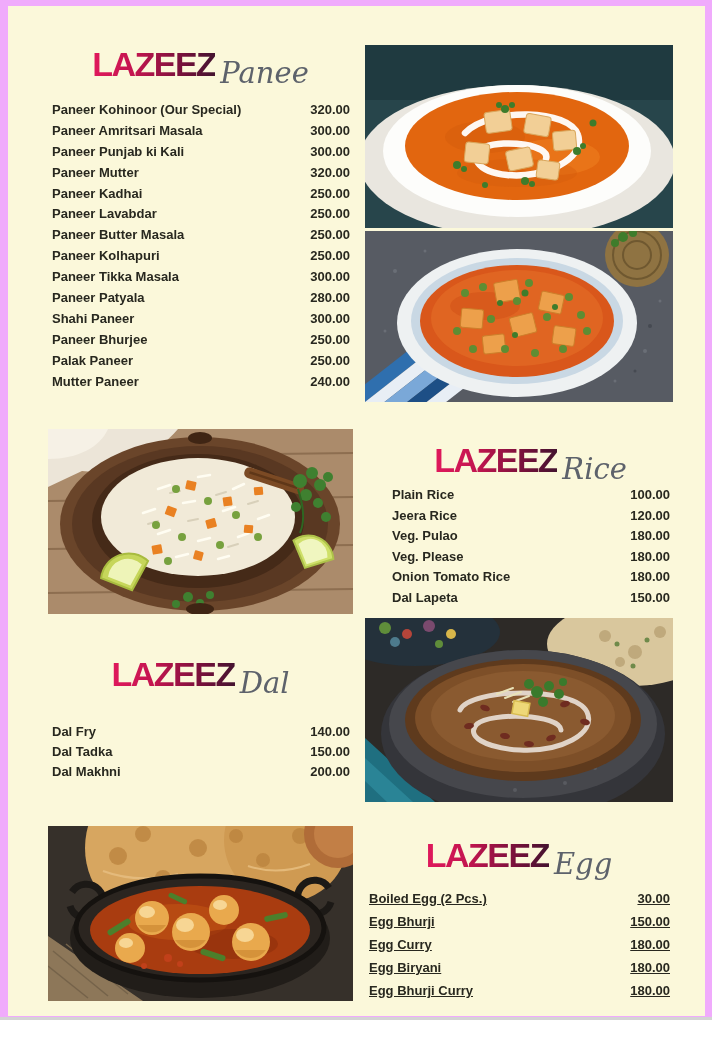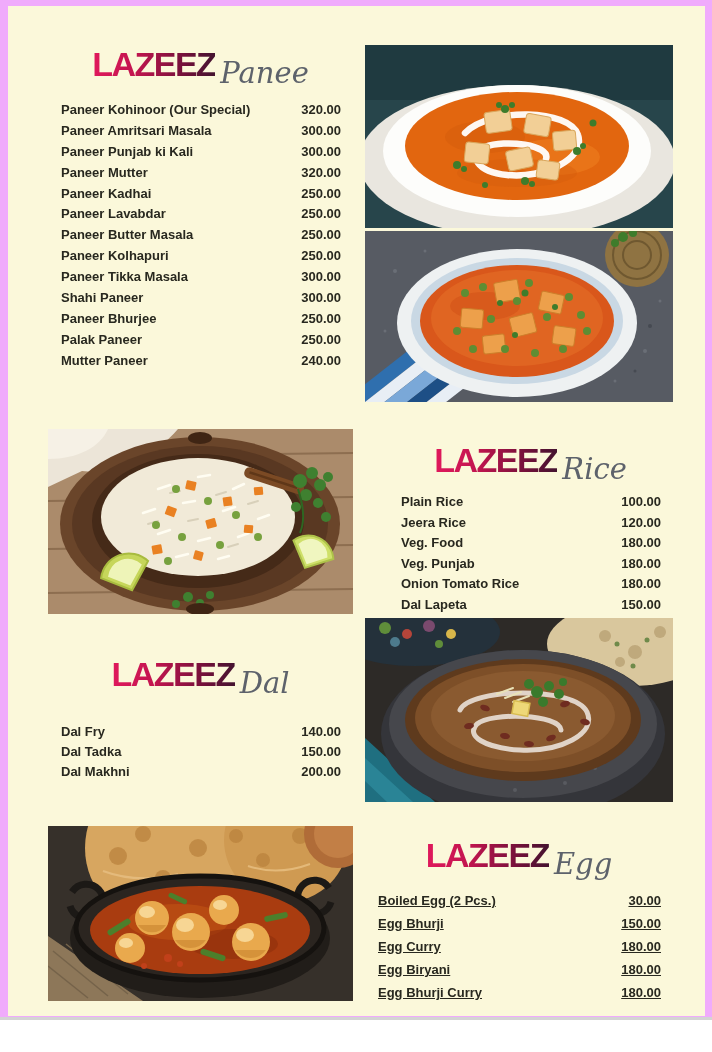--- a/index.html
+++ b/index.html
@@ -23,21 +23,21 @@
   .menu-header{text-align:center; white-space:nowrap; height:48px;}
   .logo-word{
     display:inline-block; font-size:34px; font-weight:bold; letter-spacing:-1.5px;
     background:linear-gradient(90deg,#e0195c 0%,#c2154f 35%,#6d1038 78%,#441430 100%);
     -webkit-background-clip:text; background-clip:text; color:transparent;
   }
   .script-word{
     display:inline-block; font-family:"DejaVu Serif", serif; font-style:italic;
     font-size:29px; color:#5d626b; margin-left:5px; position:relative; top:7px;
   }
-  .items{list-style:none; margin:9px; padding:0 3px 0 4px;}
+  .items{list-style:none; margin:0; padding:0 3px 0 4px;}
   .item{
     display:flex; justify-content:space-between; align-items:baseline;
     font-size:13px; font-weight:bold; color:#28281f;
   }
   .s-paneer .menu-header{margin-bottom:9px;}
   .s-paneer .item{height:20.9px;}
   .s-rice{padding-top:12px;} .s-rice .menu-header{height:44px;margin-bottom:2px;} .s-rice .item{height:20.6px;}
   .s-dal{padding-top:37px;}  .s-dal .menu-header{margin-bottom:21px;} .s-dal .item{height:20px;}
   .s-egg{padding-top:10px;}  .s-egg .menu-header{margin-bottom:7px;}  .s-egg .item{height:23px;text-decoration:underline;}
 
@@ -91,20 +91,24 @@
               <span>Paneer Butter Masala</span>
               <span>250.00</span>
             </li>
           <li class="item">
               <span>Paneer Kolhapuri</span>
               <span>250.00</span>
             </li>
           <li class="item">
               <span>Paneer Tikka Masala</span>
               <span>300.00</span>
+            </li>
+          <li class="item">
+              <span>Paneer Patyala</span>
+              <span>280.00</span>
             </li>
           <li class="item">
               <span>Shahi Paneer</span>
               <span>300.00</span>
             </li>
           <li class="item">
               <span>Paneer Bhurjee</span>
               <span>250.00</span>
             </li>
           <li class="item">
@@ -328,25 +332,25 @@
         <ul class="items">
           <li class="item">
               <span>Plain Rice</span>
               <span>100.00</span>
             </li>
           <li class="item">
               <span>Jeera Rice</span>
               <span>120.00</span>
             </li>
           <li class="item">
-              <span>Veg. Food</span>
+              <span>Veg. Pulao</span>
               <span>180.00</span>
             </li>
           <li class="item">
-              <span>Veg. Punjab</span>
+              <span>Veg. Please</span>
               <span>180.00</span>
             </li>
           <li class="item">
               <span>Onion Tomato Rice</span>
               <span>180.00</span>
             </li>
           <li class="item">
               <span>Dal Lapeta</span>
               <span>150.00</span>
             </li>

